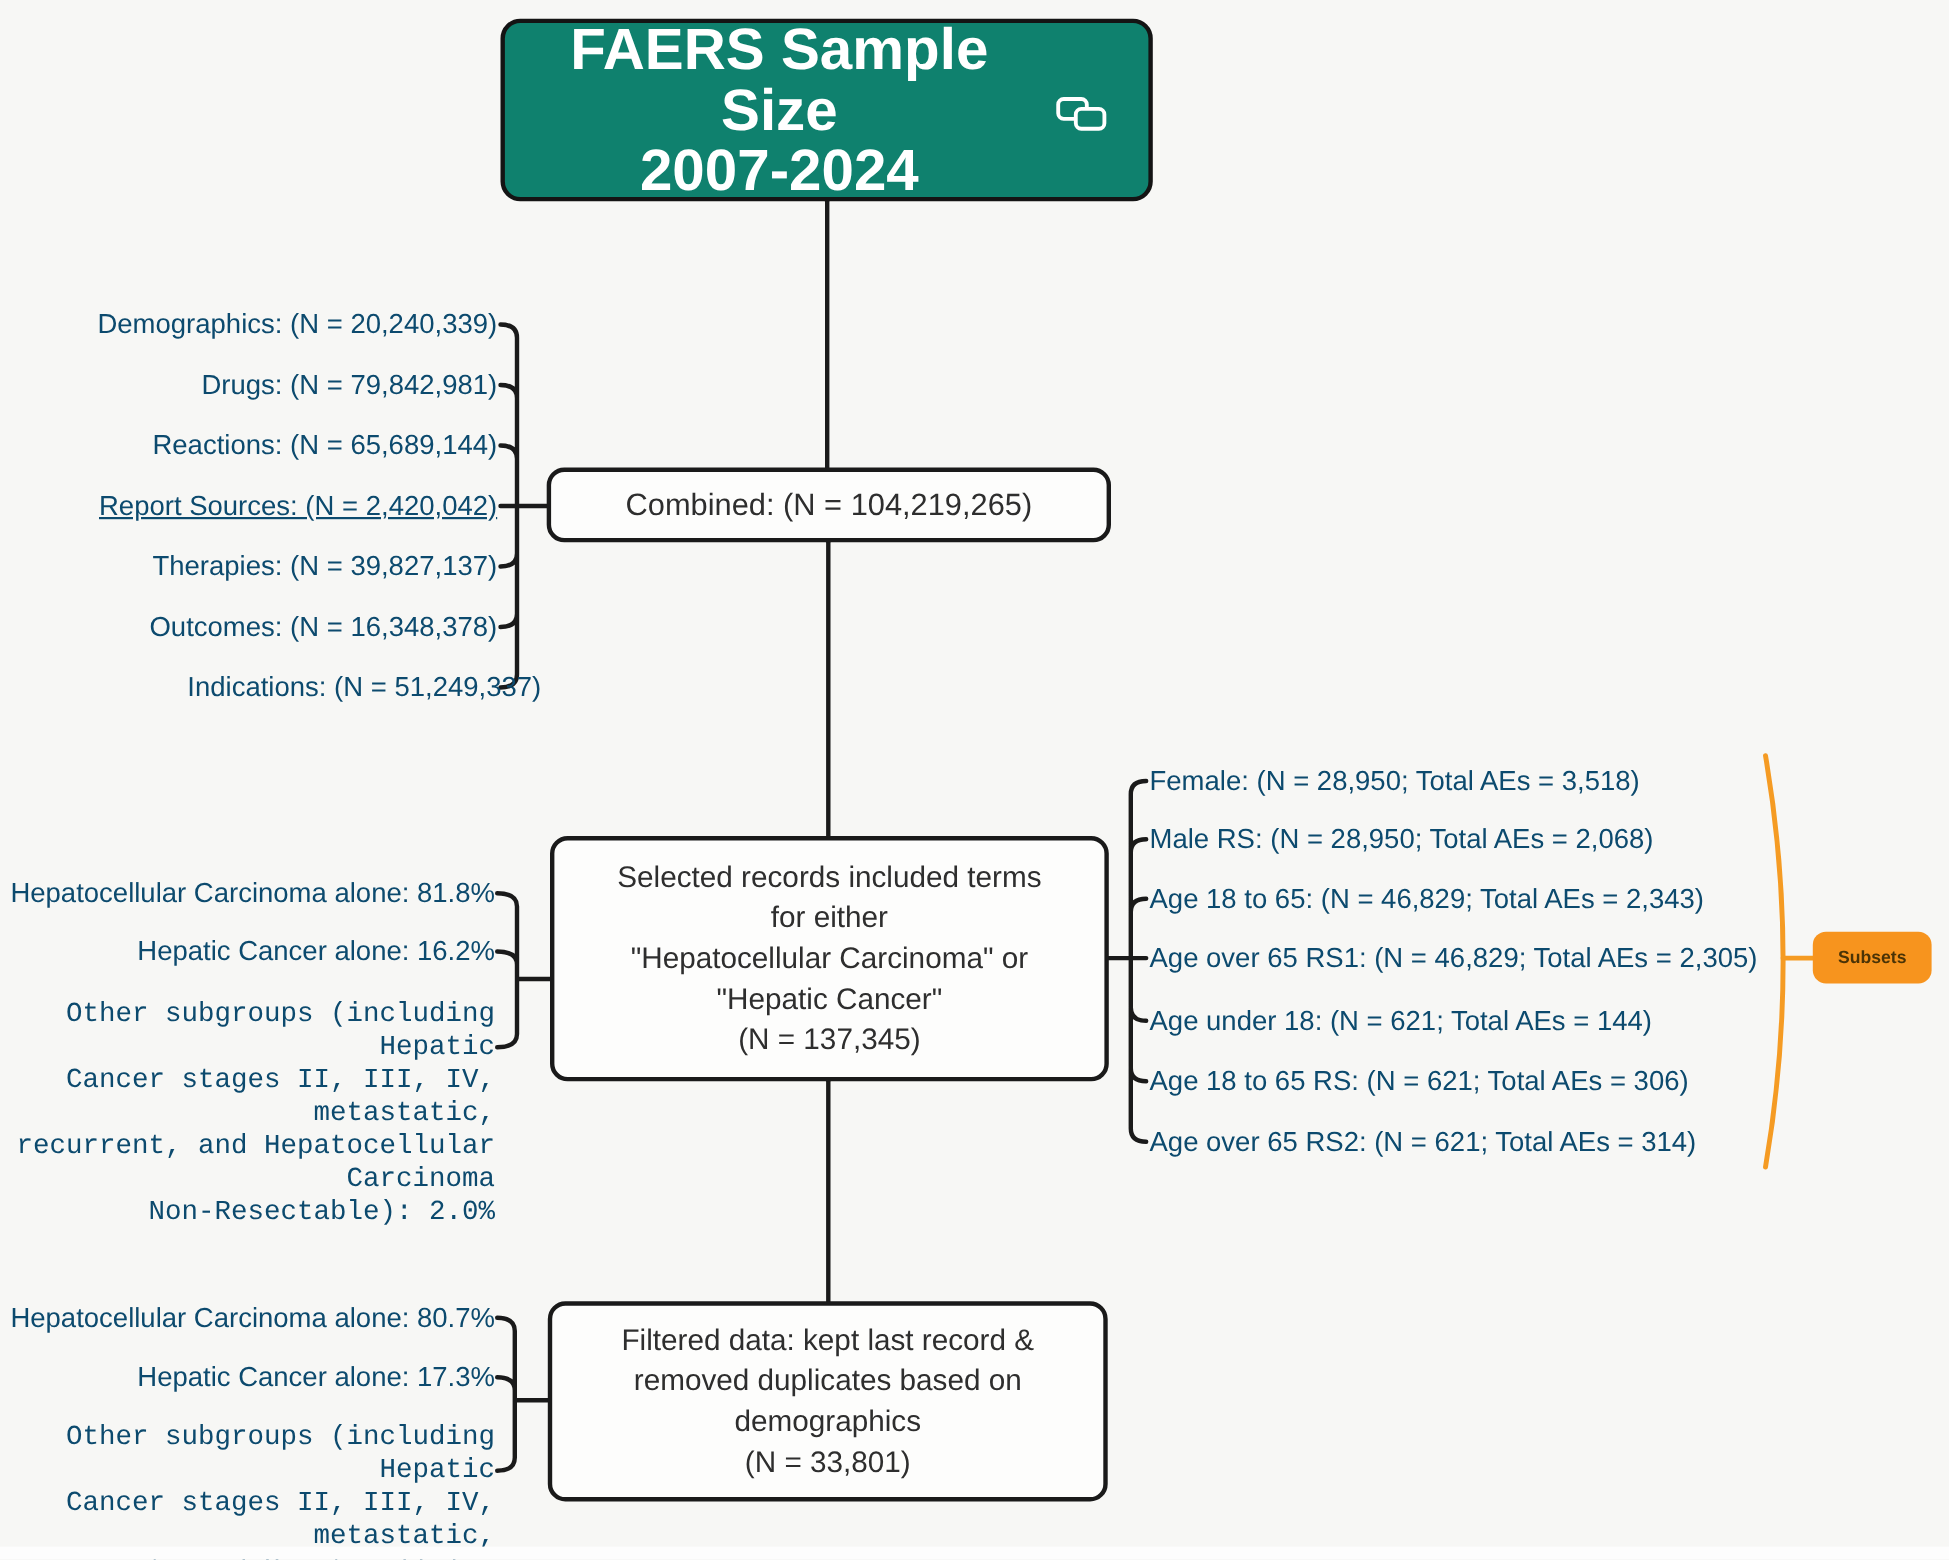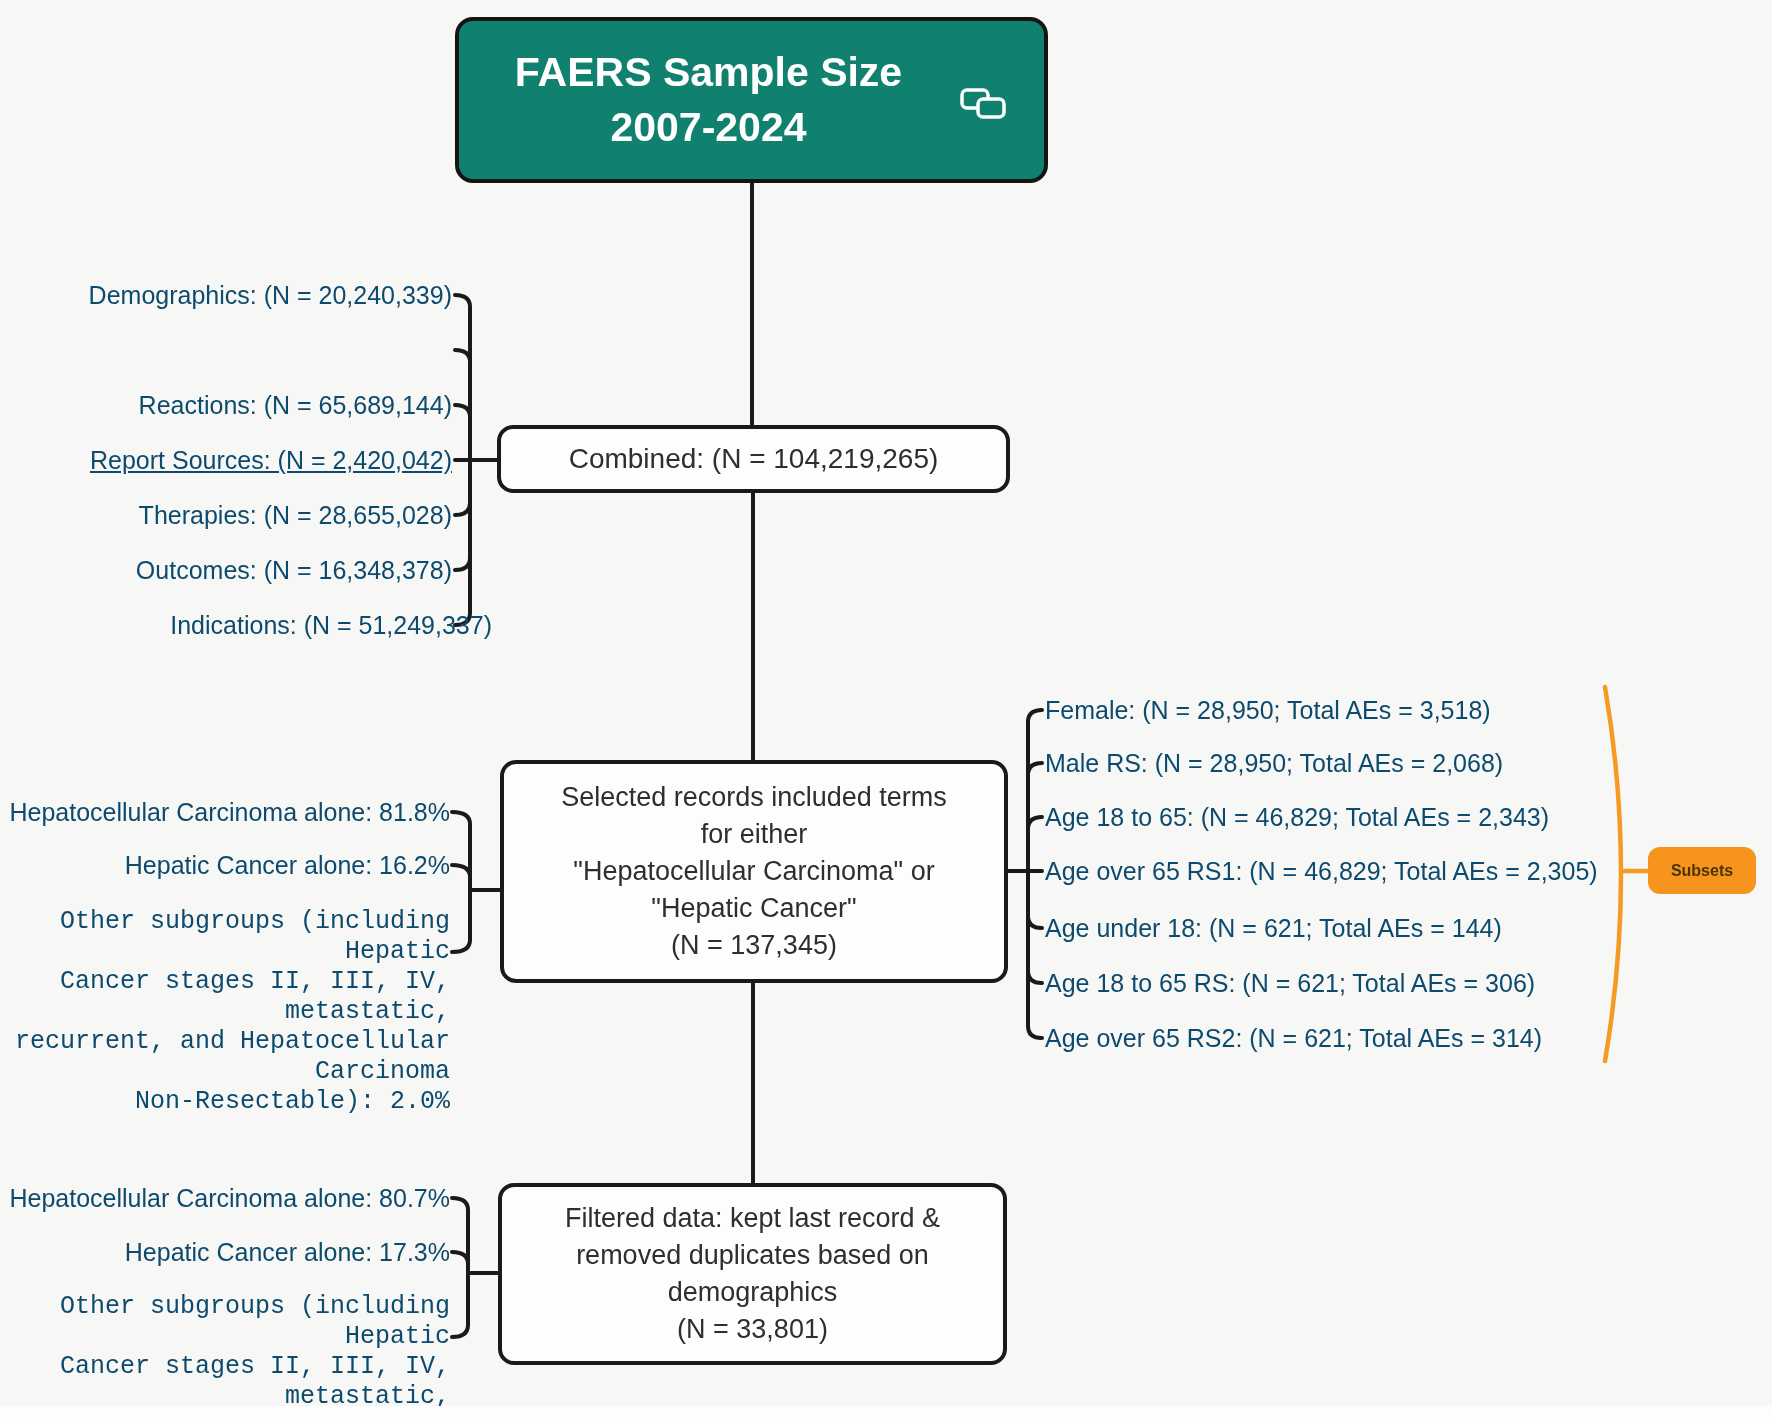--- a/index.html
+++ b/index.html
@@ -10,21 +10,21 @@
   }
   .conn{position:absolute;left:0;top:0;}
   .node{
     position:absolute;box-sizing:border-box;
     background:#fdfdfc;border:4px solid #1a1a1a;border-radius:16px;
     display:flex;align-items:center;justify-content:center;
     text-align:center;color:#2e2e2e;white-space:pre-line;
   }
   .title-node{
     background:#0F816E;border-color:#141414;border-radius:18px;
-    color:#ffffff;font-weight:bold;font-size:41px;line-height:55px;
+    color:#ffffff;font-weight:bold;font-size:53px;line-height:55px;
   }
   .title-text{position:absolute;left:0;right:86px;top:0;bottom:0;
     display:flex;align-items:center;justify-content:center;white-space:pre-line;}
   .link-ic{position:absolute;left:500px;top:66px;width:48px;height:34px;}
   .combined-node{font-size:28px;}
   .big-node{font-size:27px;line-height:37px;}
   .lbl{
     position:absolute;color:#0c4a6e;font-size:25px;line-height:32px;
     white-space:pre-line;
   }
@@ -90,23 +90,24 @@
   <div class="node title-node" style="left:455px;top:17px;width:593px;height:166px;">
     <div class="title-text">FAERS Sample Size
 2007-2024</div>
     <svg class="link-ic" viewBox="0 0 48 34">
       <rect x="3" y="3" width="26" height="18" rx="5" fill="none" stroke="#ffffff" stroke-width="3.5"></rect>
       <rect x="19" y="12" width="26" height="18" rx="5" fill="#0F816E" stroke="#ffffff" stroke-width="3.5"></rect>
     </svg>
   </div>
 
   <div class="lbl r" style="top:279px;">Demographics: (N = 20,240,339)</div>
+  <div class="lbl r" style="top:334px;">Drugs: (N = 79,842,981)</div>
   <div class="lbl r" style="top:389px;">Reactions: (N = 65,689,144)</div>
   <div class="lbl r" style="top:444px;text-decoration:underline;">Report Sources: (N = 2,420,042)</div>
-  <div class="lbl r" style="top:499px;">Therapies: (N = 28,655,028)</div>
+  <div class="lbl r" style="top:499px;">Therapies: (N = 39,827,137)</div>
   <div class="lbl r" style="top:554px;">Outcomes: (N = 16,348,378)</div>
   <div class="lbl r" style="top:609px;padding-left:40px;">Indications: (N = 51,249,337)</div>
 
   <div class="node combined-node" style="left:497px;top:425px;width:513px;height:68px;">Combined: (N = 104,219,265)</div>
 
   <div class="node big-node" style="left:500px;top:760px;width:508px;height:223px;">Selected records included terms
 for either
 "Hepatocellular Carcinoma" or
 "Hepatic Cancer"
 (N = 137,345)</div>

